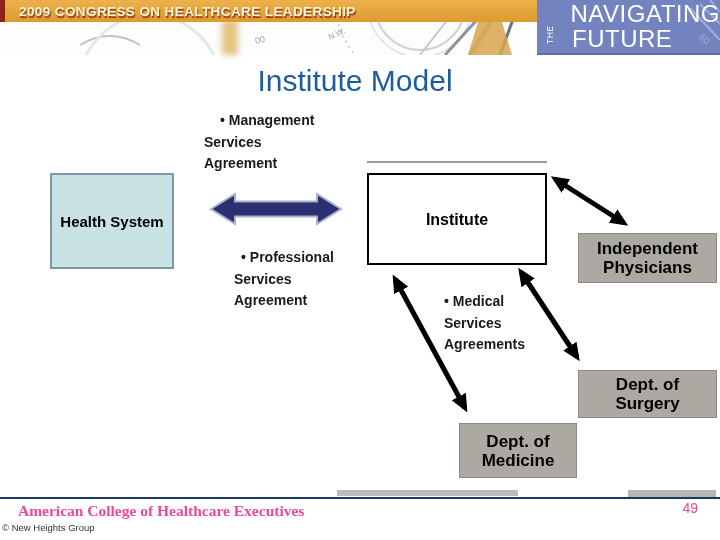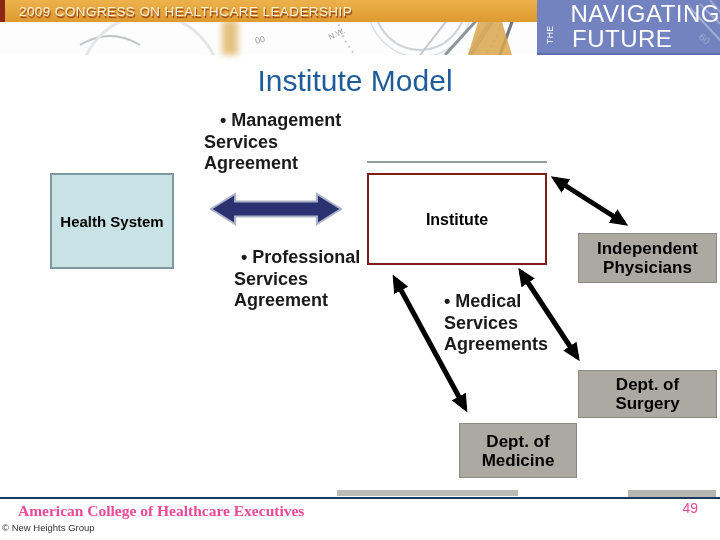--- a/index.html
+++ b/index.html
@@ -11,21 +11,21 @@
   .header{position:absolute;left:0;top:0;width:720px;height:55px;background:#fdfdfd;}
   .header-art{position:absolute;left:0;top:0;width:720px;height:55px;}
   .gold-smudge{position:absolute;left:222px;top:20px;width:16px;height:35px;background:#dcaf58;filter:blur(3px);opacity:.75;}
   .maroon-stripe{position:absolute;left:0;top:0;width:5px;height:22px;background:#8b2516;}
   .gold-bar{
     position:absolute;left:5px;top:0;width:532px;height:22px;
     background:linear-gradient(#edb14c,#dd9a2f);
     display:flex;align-items:center;
   }
   .gold-bar span{
-    margin-left:14px;font-size:13.5px;font-weight:normal;letter-spacing:.4px;
+    margin-left:14px;font-size:13.5px;font-weight:bold;letter-spacing:.4px;
     color:#fbf3cf;text-shadow:1px 1.5px 1px #8a3a20;white-space:nowrap;
   }
   .blue-panel{
     position:absolute;left:537px;top:0;width:183px;height:55px;
     background:#7283bf;border-bottom:2px solid #5e6fae;box-sizing:border-box;
     color:#ffffff;overflow:hidden;
   }
   .brand-line1{margin:1px 0 0 8px;font-size:24px;letter-spacing:.5px;line-height:25px;text-align:right;}
   .brand-row{display:flex;align-items:center;margin-left:8px;gap:16px;}
   .brand-the{
@@ -33,33 +33,33 @@
     transform:rotate(-90deg);transform-origin:center;margin-right:1px;
   }
   .brand-line2{font-size:24px;letter-spacing:.5px;line-height:25px;}
   
   .slide-title{
     position:absolute;left:0;top:64px;width:710px;text-align:center;
     font-size:30px;color:#1f5c99;
   }
   
   .bullet{
-    position:absolute;font-size:18px;font-weight:600;color:#1a1a1a;
+    position:absolute;font-size:14px;font-weight:600;color:#1a1a1a;
     line-height:21.5px;white-space:pre-line;
   }
   .bullet.mgmt{left:204px;top:110px;text-indent:16px;}
   .bullet.prof{left:234px;top:247px;text-indent:7px;}
   .bullet.med{left:444px;top:291px;}
   
   .dbox{
     position:absolute;box-sizing:border-box;display:flex;align-items:center;justify-content:center;
     text-align:center;font-weight:bold;color:#000;white-space:pre-line;line-height:19px;
   }
   .box-health{left:50px;top:173px;width:124px;height:96px;background:#c9e2e6;border:2px solid #7e99a3;font-size:15px;}
-  .box-institute{left:367px;top:173px;width:180px;height:92px;background:#ffffff;border:2px solid #7f1d1d;font-size:16px;}
+  .box-institute{left:367px;top:173px;width:180px;height:92px;background:#ffffff;border:2px solid #000000;font-size:16px;}
   .box-gray{background:#aba9a1;border:1.5px solid #8c8a84;font-size:17px;}
   .box-physicians{left:578px;top:233px;width:139px;height:50px;}
   .box-surgery{left:578px;top:370px;width:139px;height:48px;}
   .box-medicine{left:459px;top:423px;width:118px;height:55px;}
   
   .arrows{position:absolute;left:0;top:0;width:720px;height:540px;pointer-events:none;}
   
   .strip{position:absolute;height:6px;top:490px;}
   .strip.left{left:337px;width:181px;background:#bcbcb8;}
   .strip.right{left:628px;width:88px;height:7px;background:#b6b6b2;}

